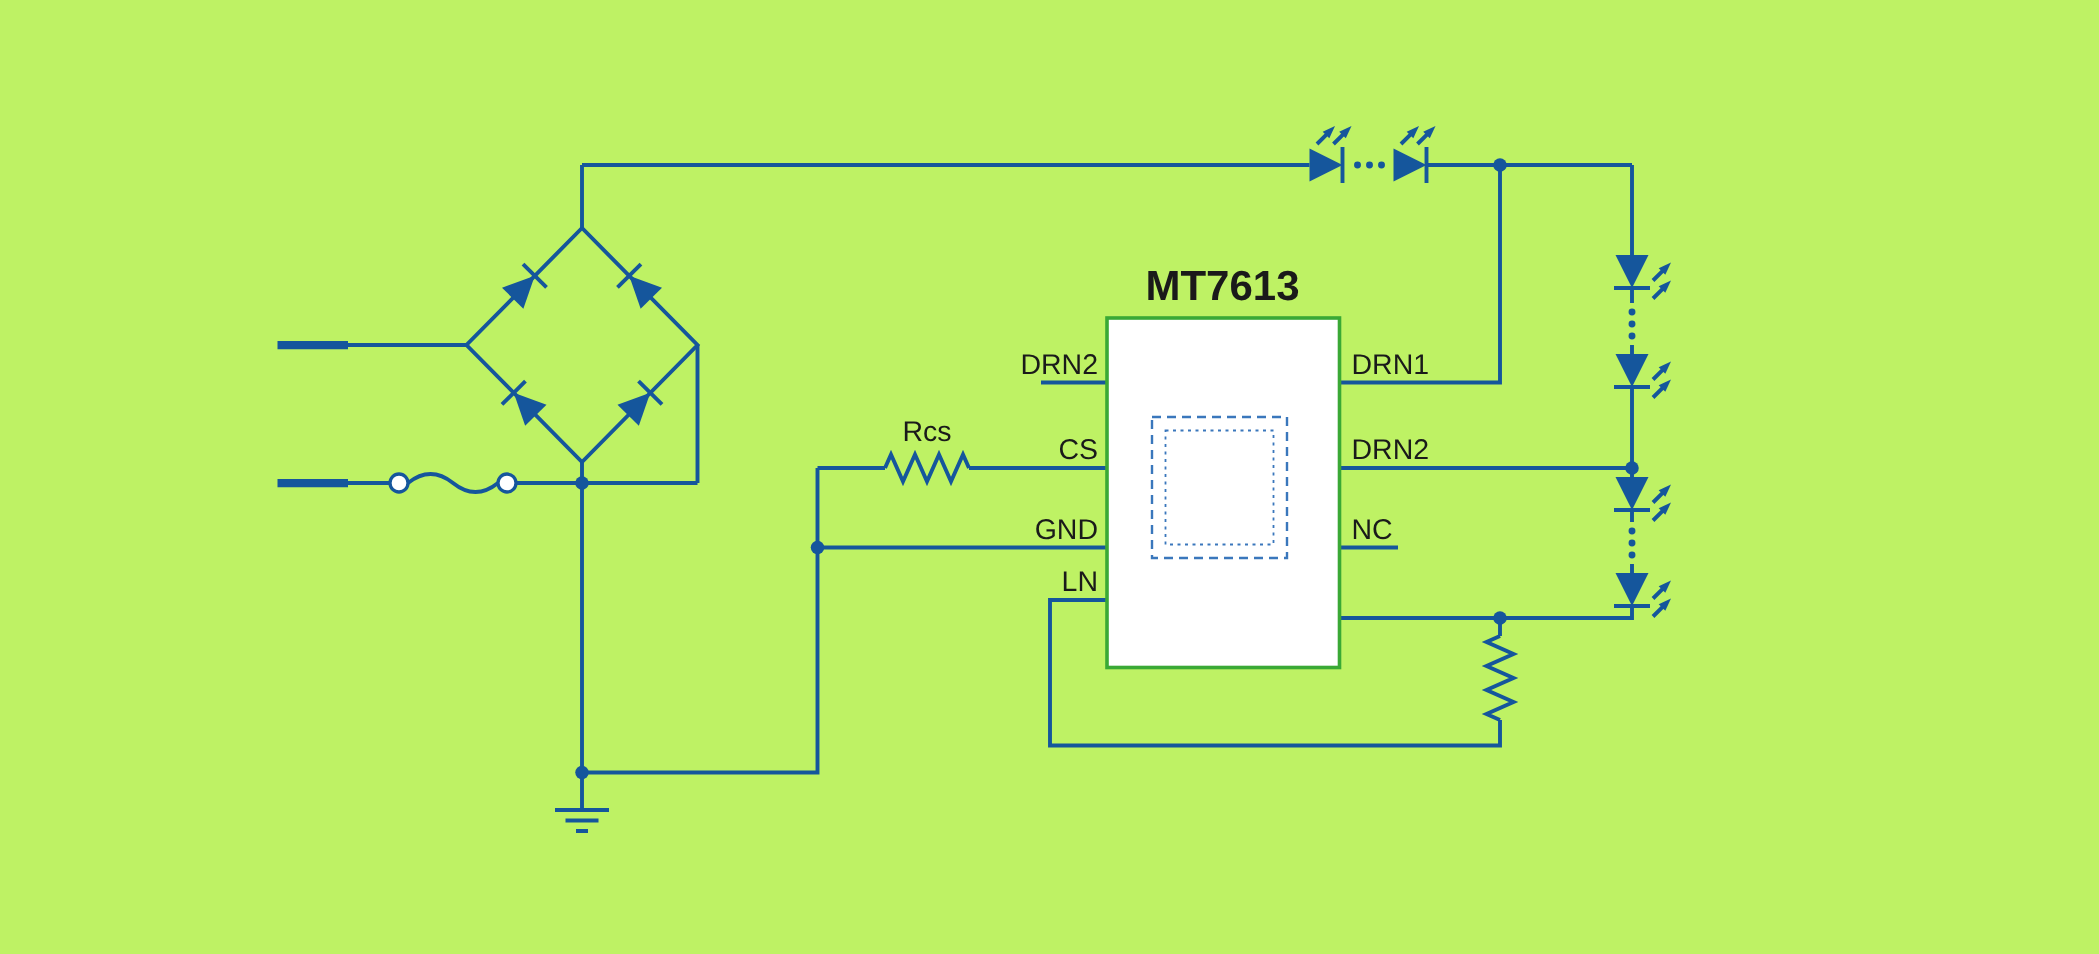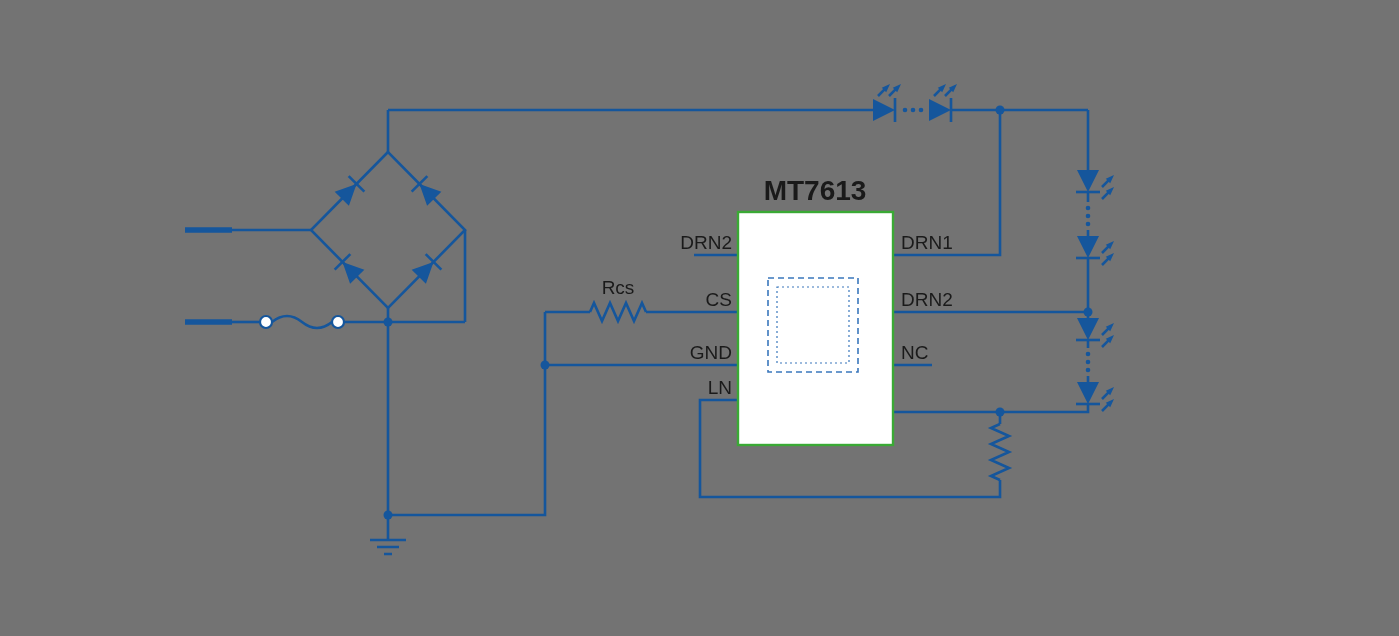--- a/index.html
+++ b/index.html
@@ -1,16 +1,16 @@
 <!DOCTYPE html>
 <html><head>
 <meta charset="utf-8">
 <style>
   html,body{margin:0;padding:0;background:#ffffff;}
-  .stage{width:1399px;height:636px;position:relative;background:#737373;overflow:hidden;}
+  .stage{width:1399px;height:636px;position:relative;background:#bef264;overflow:hidden;}
   svg{display:block;}
   .wire{fill:none;stroke-width:2.6;stroke-linecap:butt;stroke-linejoin:miter;}
   .thick{fill:none;stroke-width:5.5;}
   .solid{stroke:none;}
   .ic-rect{fill:#ffffff;stroke-width:2.4;}
   .dash-outer{fill:none;stroke-width:1.6;stroke-dasharray:6 4;}
   .dash-inner{fill:none;stroke-width:1.2;stroke-dasharray:2 3;}
   .fuse-circle{fill:#ffffff;stroke-width:2.2;}
   text{font-family:"Liberation Sans","DejaVu Sans",sans-serif;font-size:19px;}
   .ic-title{font-size:28px;font-weight:bold;}

